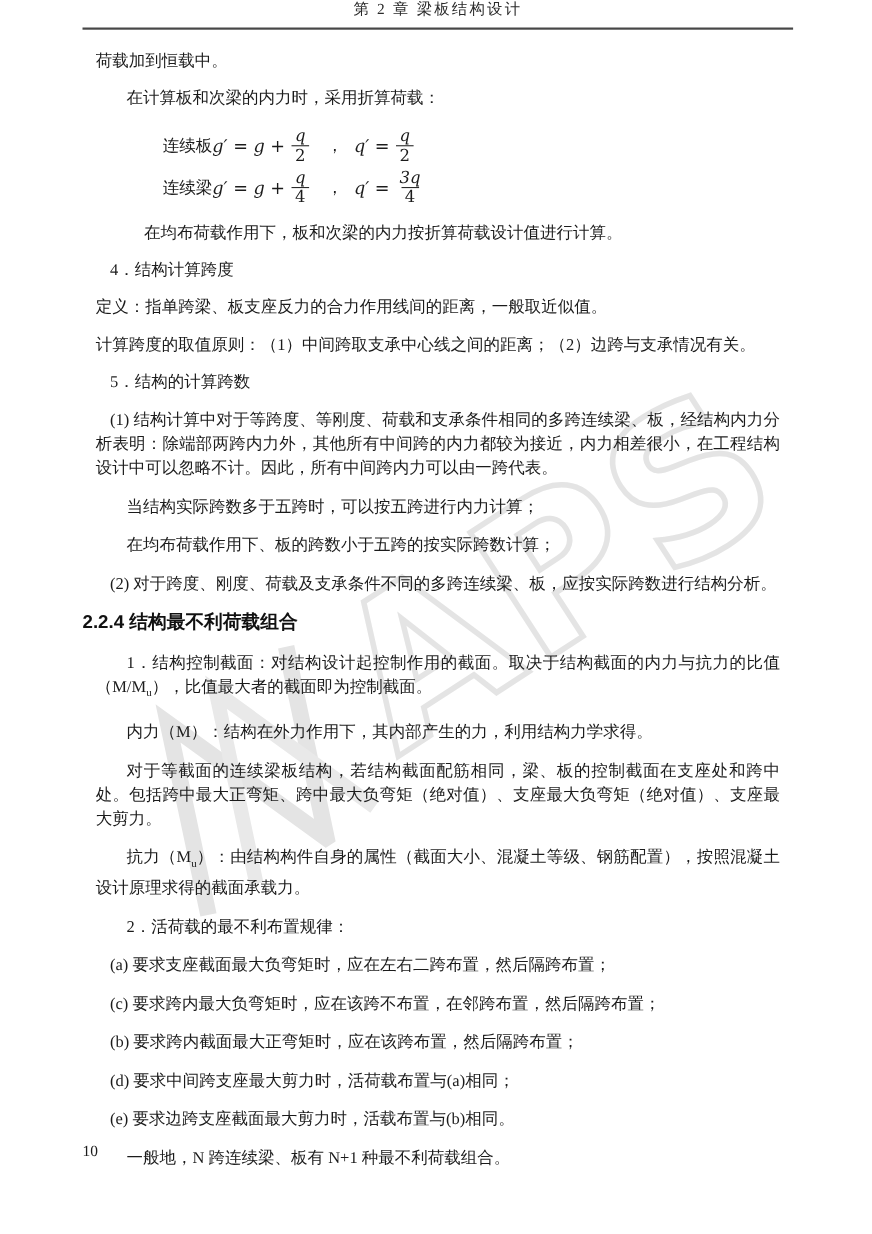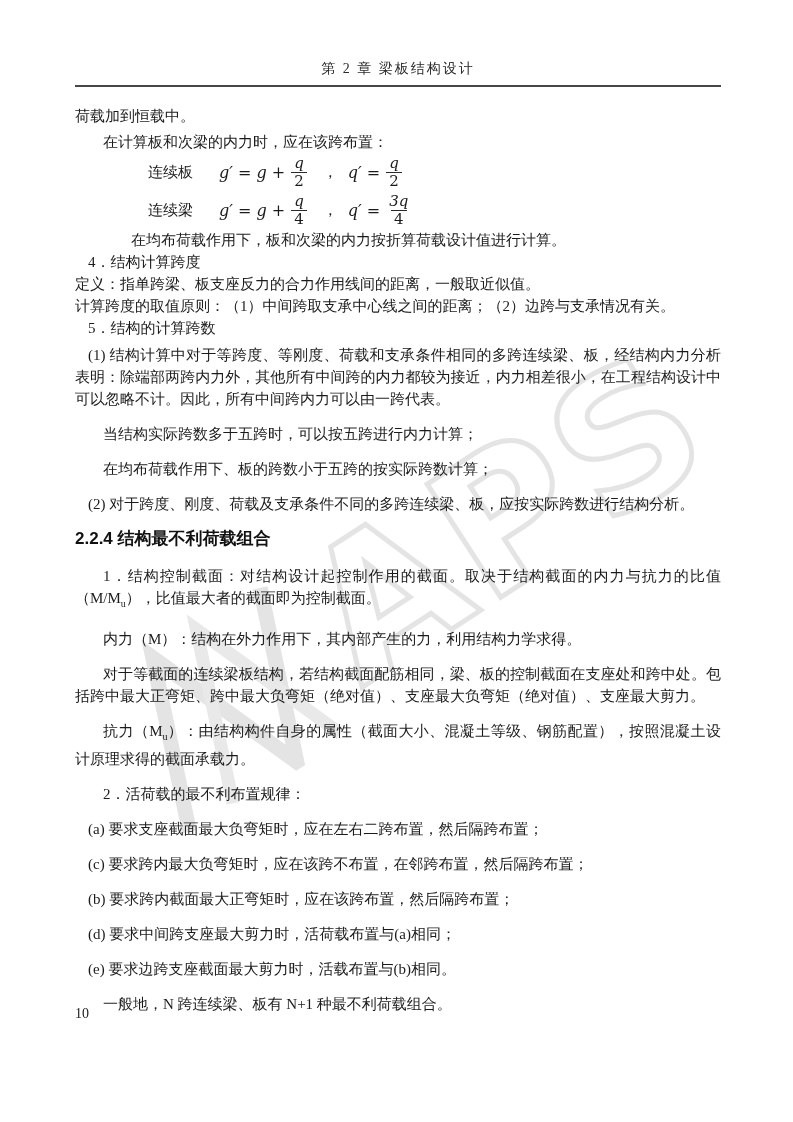--- a/index.html
+++ b/index.html
@@ -2,34 +2,34 @@
 <html><head>
 <meta charset="utf-8">
 <style>
   html,body { margin:0; padding:0; background:#ffffff; }
   .page {
     position:relative; width:793px; height:1122px; background:#ffffff;
     overflow:hidden;
     font-family:"Liberation Serif","DejaVu Serif",serif;
     color:#1b1b1b;
   }
-  .content { position:relative; z-index:1; margin-left:75px; margin-right:72px; padding-top:60px; font-size:15px; }
+  .content { position:relative; z-index:1; margin-left:75px; margin-right:72px; font-size:15px; }
   .pagehead {
     text-align:center; font-size:14px; letter-spacing:2px; color:#2a2a2a;
     padding-bottom:7px; border-bottom:2px solid #474747; margin-bottom:18px;
   }
-  .para { line-height:22px; margin:0; text-align:justify; }
+  .para { line-height:22px; margin:12px; text-align:justify; }
   .sp   { margin-top:13px; }
   .ind1 { text-indent:13px; }
   .ind2 { text-indent:28px; }
   .indz { margin-left:73px; }
   .indj { margin-left:56px; }
 
   .formula-row { display:flex; align-items:center; height:38px; margin-left:73px; }
-  .flabel { margin-right:26px; }
+  .flabel { }
   .math { font-style:italic; font-family:"DejaVu Serif",serif; font-size:16px; }
   .frac { display:inline-flex; flex-direction:column; align-items:center; margin:0 2px 0 6px;
           font-family:"DejaVu Serif",serif; font-size:15px; line-height:15px; }
   .frac .num { font-style:italic; padding:0 3px 1px 3px; }
   .frac .den { border-top:1px solid #2a2a2a; padding:1px 3px 0 3px; font-style:normal; }
   .sep { font-style:normal; margin:0 10px 0 14px; }
 
   .sec-head {
     font-family:Liberation Sans, sans-serif;
     font-weight:bold; font-size:17px; line-height:24px; margin-top:12px; color:#111;
@@ -40,41 +40,41 @@
     position:absolute; left:95px; top:375px; width:630px; height:410px;
     display:flex; align-items:center; justify-content:center;
     transform:rotate(-33deg); z-index:0; pointer-events:none;
   }
   .wm-logo { flex:0 0 auto; margin-right:6px; }
   .wm-text {
     font-family:"DejaVu Sans","Liberation Sans",sans-serif; font-weight:bold;
     font-size:185px; line-height:1; letter-spacing:6px;
     color:transparent; -webkit-text-stroke:5px #e4e4e4;
   }
-  .page-number { position:absolute; left:75px; top:1006px; font-size:14px; z-index:1; }
+  .page-number { position:absolute; left:75px; top:1040px; font-size:14px; z-index:1; }
 </style>
 </head>
 <body>
 
 <div class="page">
 
   <div class="watermark">
     <svg class="wm-logo" width="225" height="195" viewBox="0 0 225 195">
       <polyline points="8,188 72,22 136,188 200,22" fill="none" stroke="#e4e4e4" stroke-width="15" stroke-linejoin="miter"></polyline>
       <polyline points="60,188 124,22 188,188" fill="none" stroke="#e9e9e9" stroke-width="13" stroke-linejoin="miter"></polyline>
     </svg>
     <span class="wm-text">APS</span>
   </div>
 
   <div class="content">
 
     <div class="pagehead">第 2 章 梁板结构设计</div>
 
     <p class="para">荷载加到恒载中。</p>
-    <p class="para ind2" style="margin-top:4px;">在计算板和次梁的内力时，应在该跨布置：</p>
+    <p class="para ind2" style="margin-top:4px;">在计算板和次梁的内力时，采用折算荷载：</p>
 
     <div class="formula-row">
       <span class="flabel">连续板</span>
       <span class="math">g′ = g +</span>
       <span class="frac">
         <span class="num">q</span>
         <span class="den">2</span>
       </span>
       <span class="sep">，</span>
       <span class="math">q′ =</span>

